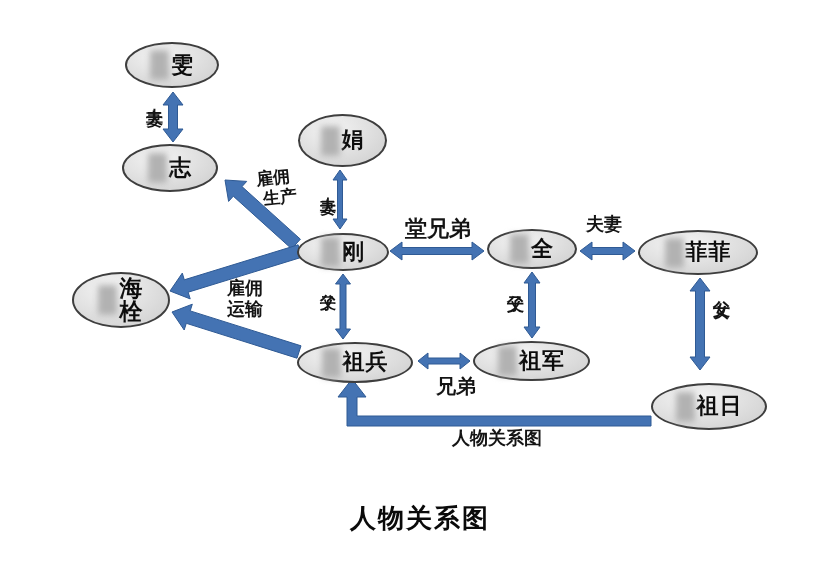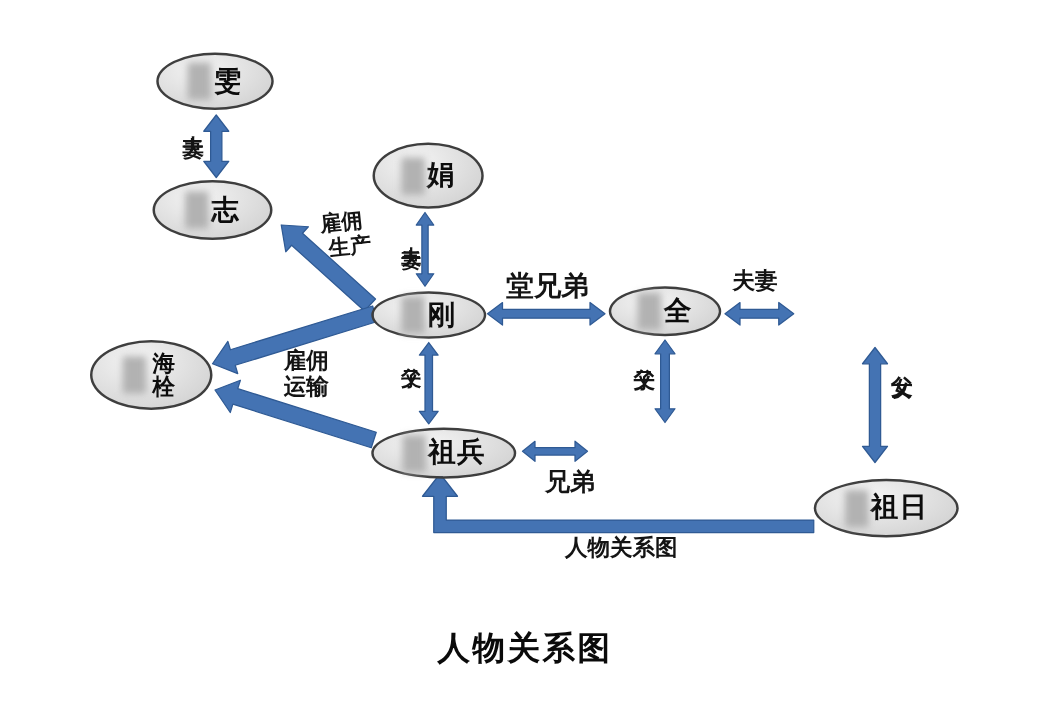--- a/index.html
+++ b/index.html
@@ -15,21 +15,21 @@
     display:flex;align-items:center;justify-content:center;
     box-sizing:border-box;
   }
   .redact{
     display:inline-block;flex:none;width:19px;height:30px;margin-right:2px;
     background:#b2b2b2;filter:blur(3px);border-radius:2px;
   }
   .nlabel{
     font-weight:bold;font-size:22px;color:#0c0c0c;line-height:1.02;letter-spacing:1px;
   }
-  .node.wrap2 .nlabel{width:26px;white-space:normal;word-break:break-all;text-align:center;font-size:18px;}
+  .node.wrap2 .nlabel{width:26px;white-space:normal;word-break:break-all;text-align:center;font-size:23px;}
   .label{
     position:absolute;font-weight:bold;font-size:17px;color:#141414;
     white-space:nowrap;line-height:1.15;
   }
   .vlabel{writing-mode:vertical-rl;text-orientation:upright;letter-spacing:2px;line-height:1;}
   .two-line span{display:block;}
   .two-line .indent{margin-left:5px;}
   .tilt{transform:rotate(-6deg);}
   #diagram-title{
     position:absolute;font-weight:bold;font-size:26px;letter-spacing:2px;color:#0a0a0a;
@@ -68,27 +68,35 @@
     <span class="nlabel">娟</span>
   </div>
   <div class="node" style="left:297px;top:233px;width:92px;height:38px">
     <span class="redact"></span>
     <span class="nlabel">刚</span>
   </div>
   <div class="node" style="left:487px;top:229px;width:90px;height:40px">
     <span class="redact"></span>
     <span class="nlabel">全</span>
   </div>
+  <div class="node" style="left:638px;top:230px;width:120px;height:45px">
+    <span class="redact"></span>
+    <span class="nlabel">菲菲</span>
+  </div>
   <div class="node wrap2" style="left:72px;top:272px;width:98px;height:56px">
     <span class="redact"></span>
     <span class="nlabel">海栓</span>
   </div>
   <div class="node" style="left:297px;top:342px;width:116px;height:41px">
     <span class="redact"></span>
     <span class="nlabel">祖兵</span>
+  </div>
+  <div class="node" style="left:473px;top:341px;width:117px;height:40px">
+    <span class="redact"></span>
+    <span class="nlabel">祖军</span>
   </div>
   <div class="node" style="left:651px;top:383px;width:116px;height:47px">
     <span class="redact"></span>
     <span class="nlabel">祖日</span>
   </div>
 
   <div class="label vlabel" style="left:146px;top:94px;font-size:17px">夫妻</div>
 
   <div class="label two-line tilt" style="left:257px;top:168px;font-size:17px">
     <span>雇佣</span>

